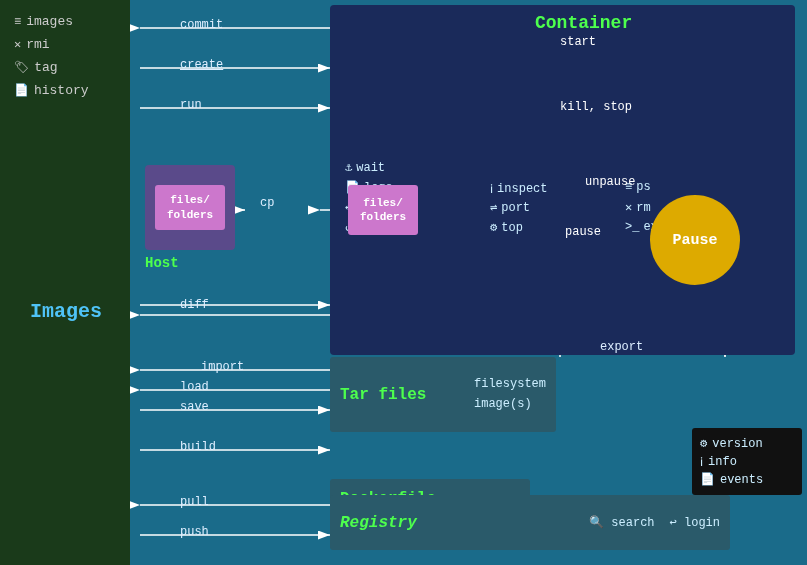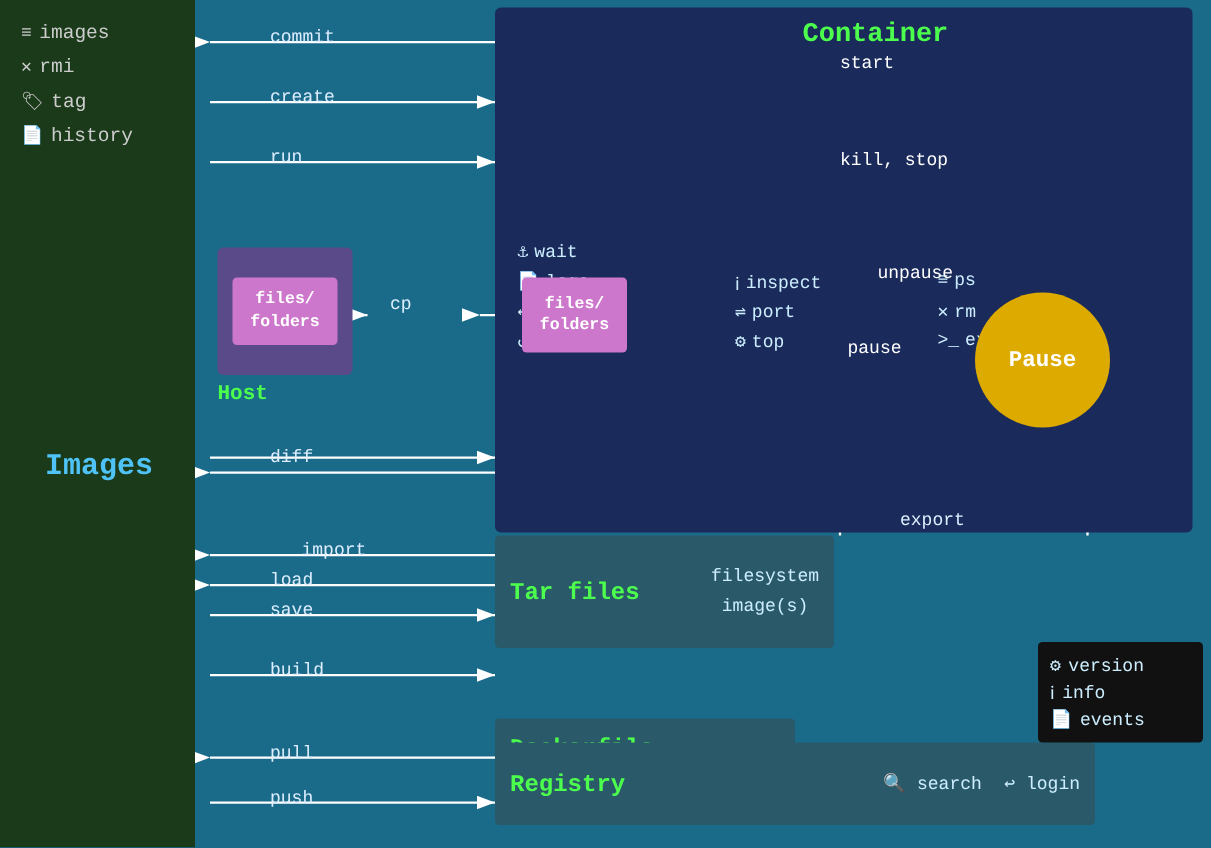--- a/index.html
+++ b/index.html
@@ -126,21 +126,21 @@
     .tar-title {
       color: #4dff4d;
       font-size: 16px;
       font-weight: bold;
     }
     .tar-sub {
       position: absolute;
       right: 10px;
       color: #cceeff;
       font-size: 12px;
-      text-align: center;
+      text-align: left;
       line-height: 1.6;
     }
 
     
     .dockerfile-section {
       position: absolute;
       left: 200px; top: 440px;
       width: 200px;
       height: 40px;
       background: #2a5a6a;
@@ -165,20 +165,21 @@
       background: #2a5a6a;
       border-radius: 3px;
       display: flex;
       align-items: center;
       padding-left: 10px;
     }
     .registry-title {
       color: #4dff4d;
       font-size: 16px;
       font-weight: bold;
+      font-style: italic;
     }
     .registry-cmds {
       position: absolute;
       right: 10px;
       color: #cceeff;
       font-size: 12px;
       display: flex;
       gap: 15px;
     }
 
@@ -420,21 +421,21 @@
   <div class="arrow-label" style="left:435px; top:225px;">pause</div>
 
   <div class="files-box-container">files/<br>folders</div>
 
   <div class="host-box">
     <div class="files-box">files/<br>folders</div>
   </div>
   <div class="host-title" style="position:absolute; left:15px; top:255px; color:#4dff4d; font-size:14px; font-weight:bold;">Host</div>
 
   <div class="cmd-text" style="left:50px; top:18px;">commit</div>
-  <div class="cmd-text" style="left:50px; top:58px;">create</div>
+  <div class="cmd-text" style="left:50px; top:58px;text-decoration:underline;">create</div>
   <div class="cmd-text" style="left:50px; top:98px;">run</div>
   <div class="cmd-text" style="left:130px; top:196px;">cp</div>
   <div class="cmd-text" style="left:50px; top:298px;">diff</div>
   <div class="cmd-text" style="left:50px; top:360px;margin-left:21px;">import</div>
   <div class="cmd-text" style="left:50px; top:380px;">load</div>
   <div class="cmd-text" style="left:50px; top:400px;">save</div>
   <div class="cmd-text" style="left:50px; top:440px;">build</div>
   <div class="cmd-text" style="left:50px; top:495px;">pull</div>
   <div class="cmd-text" style="left:50px; top:525px;">push</div>
 

